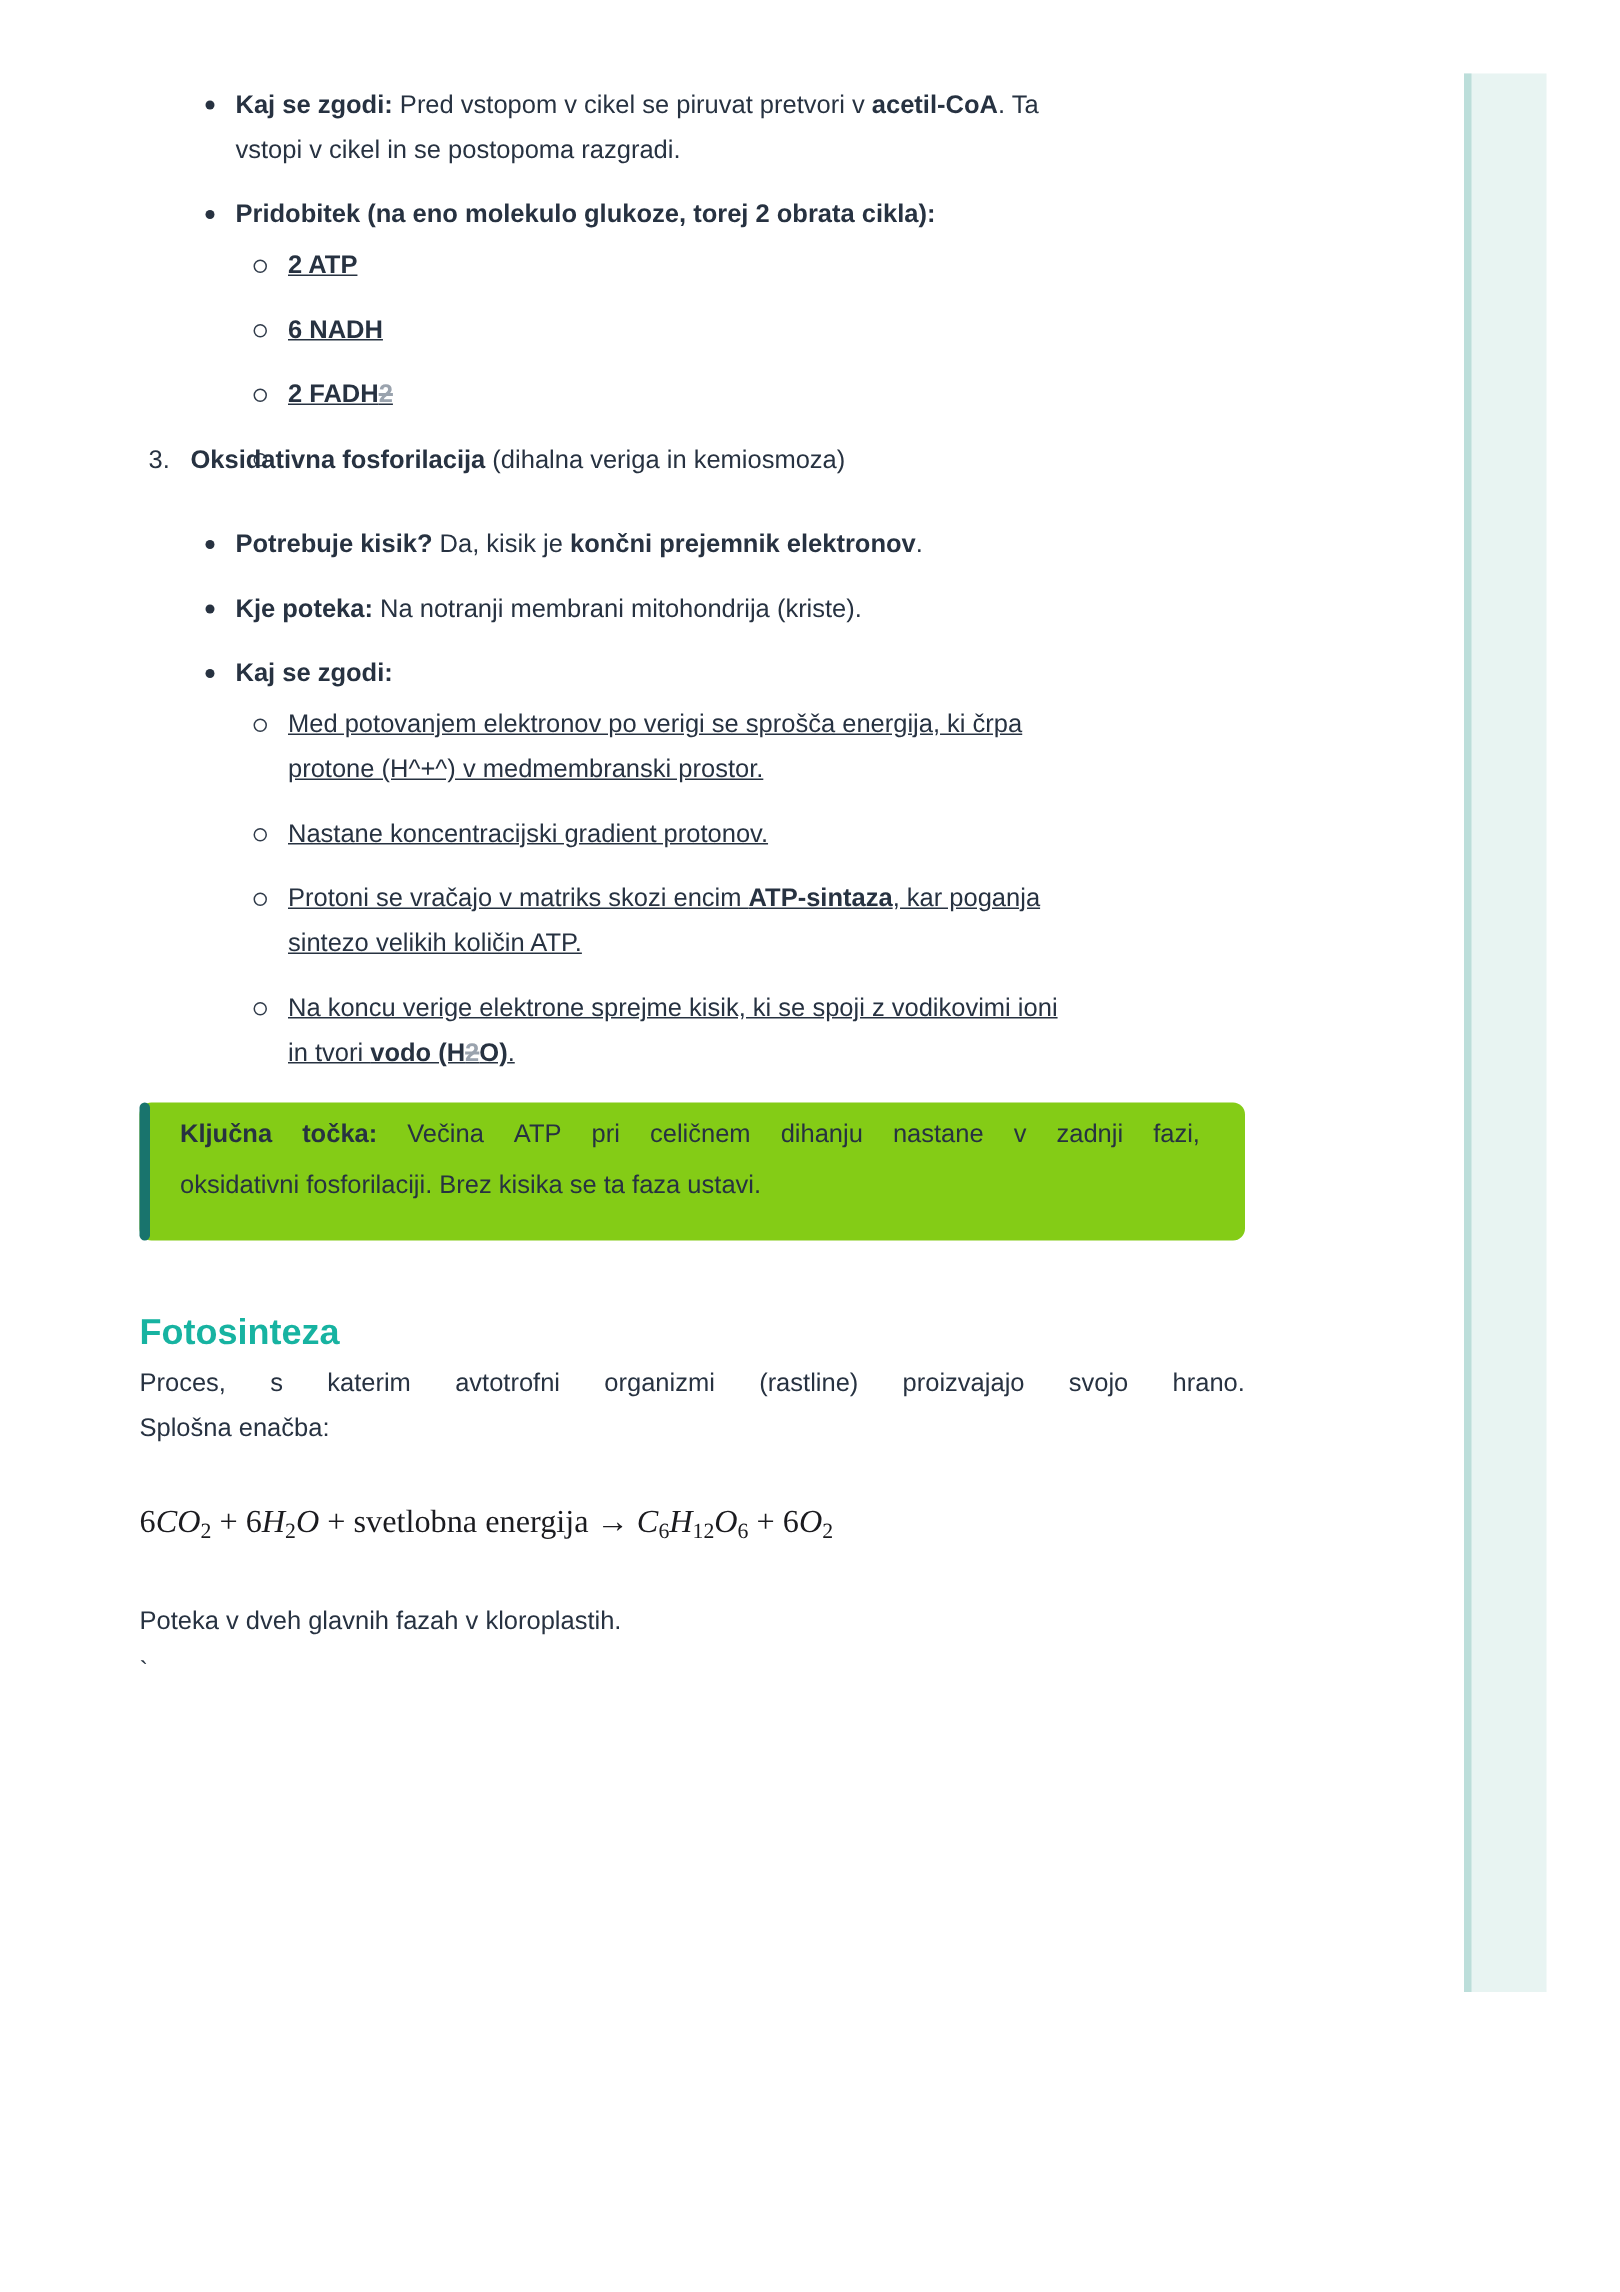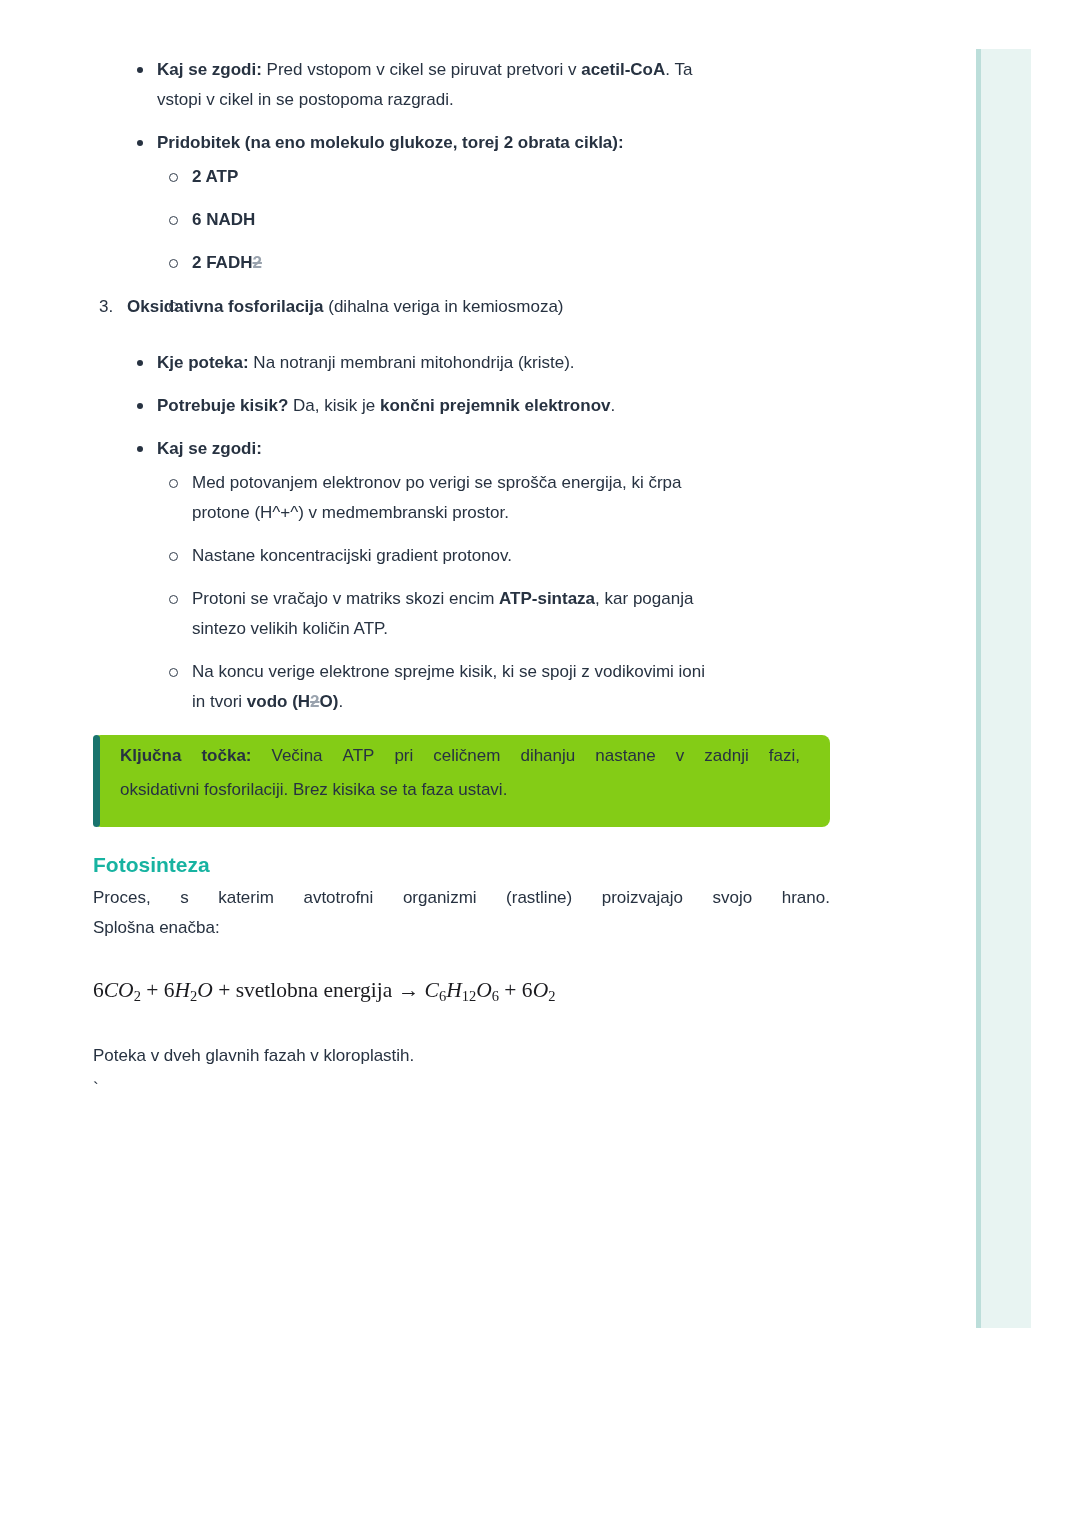--- a/index.html
+++ b/index.html
@@ -29,42 +29,42 @@
   .b { font-weight: 700; }
   .muted { color: #9aa3ae; }
   .strike { text-decoration: line-through; text-decoration-thickness: 2px; }
   .it { font-style: italic; text-align: center; }
 
   .tline { text-align: left; }
   .jline { display: flex; justify-content: space-between; flex-wrap: nowrap; }
 
   .block-li1, .block-li2 { position: relative; margin-bottom: 13px; }
   .block-li1 { padding-left: 64px; }
-  .block-li2 { padding-left: 99px; }
+  .block-li2 { padding-left: 99px; text-decoration: underline; }
   .block-li1 + .block-li2 { margin-top: -9px; }
   .block-li2 + .block-li1 { margin-top: 18px; }
 
   .marker { position: absolute; border-radius: 50%; }
   .m1 { left: 44px; top: 12px; width: 6px; height: 6px; background: #273241; }
   .m2 { left: 76px; top: 11px; width: 9px; height: 9px; border: 1.6px solid #313c4b; background: transparent; }
 
   .block-num { position: relative; padding-left: 34px; margin: 14px 0 26px; }
   .nummark { position: absolute; left: 6px; top: 0; }
 
   .block-callout {
     position: relative; margin-top: 18px;
     background: #84cc16; border-radius: 8px;
     padding: 4px 30px 20px 27px; line-height: 34px;
   }
   .block-callout::before {
     content: ""; position: absolute; left: 0; top: 0; bottom: 0; width: 7px;
     background: #19746d; border-radius: 5px;
   }
 
-  .block-h2 { margin-top: 20px; color: #17b3a1; font-weight: 700; font-size: 21px; line-height: 36px; }
+  .block-h2 { margin-top: 44px; color: #17b3a1; font-weight: 700; font-size: 24px; line-height: 36px; }
 
   .block-eq {
     margin-top: 26px; text-align: center;
     font-family: "Liberation Serif", "DejaVu Serif", serif;
     font-size: 21.5px; line-height: 42px; color: #1b1b1f;
   }
   .block-eq .sub { font-size: 14.5px; vertical-align: -4px; }
 
   
   #doc > :nth-child(19) { margin-top: 20px; line-height: 37px; }
@@ -100,25 +100,25 @@
       </div>
       <div class="block-li2">
         <span class="marker m2"></span>
       </div>
       <div class="block-num">
         <span class="nummark">3.</span>
         <div class="tline"><span class="b">Oksidativna fosforilacija</span><span> (dihalna veriga in kemiosmoza)</span></div>
       </div>
       <div class="block-li1">
         <span class="marker m1"></span>
-        <div class="tline"><span class="b">Kje poteka:</span><span> Na notranji membrani mitohondrija (kriste).</span></div>
+        <div class="tline"><span class="b">Potrebuje kisik?</span><span> Da, kisik je </span><span class="b">končni prejemnik elektronov</span><span>.</span></div>
       </div>
       <div class="block-li1">
         <span class="marker m1"></span>
-        <div class="tline"><span class="b">Potrebuje kisik?</span><span> Da, kisik je </span><span class="b">končni prejemnik elektronov</span><span>.</span></div>
+        <div class="tline"><span class="b">Kje poteka:</span><span> Na notranji membrani mitohondrija (kriste).</span></div>
       </div>
       <div class="block-li1">
         <span class="marker m1"></span>
         <div class="tline"><span class="b">Kaj se zgodi:</span></div>
       </div>
       <div class="block-li2">
         <span class="marker m2"></span>
         <div class="tline"><span>Med potovanjem elektronov po verigi se sprošča energija, ki črpa</span></div>
         <div class="tline"><span>protone (H^+^) v medmembranski prostor.</span></div>
       </div>

